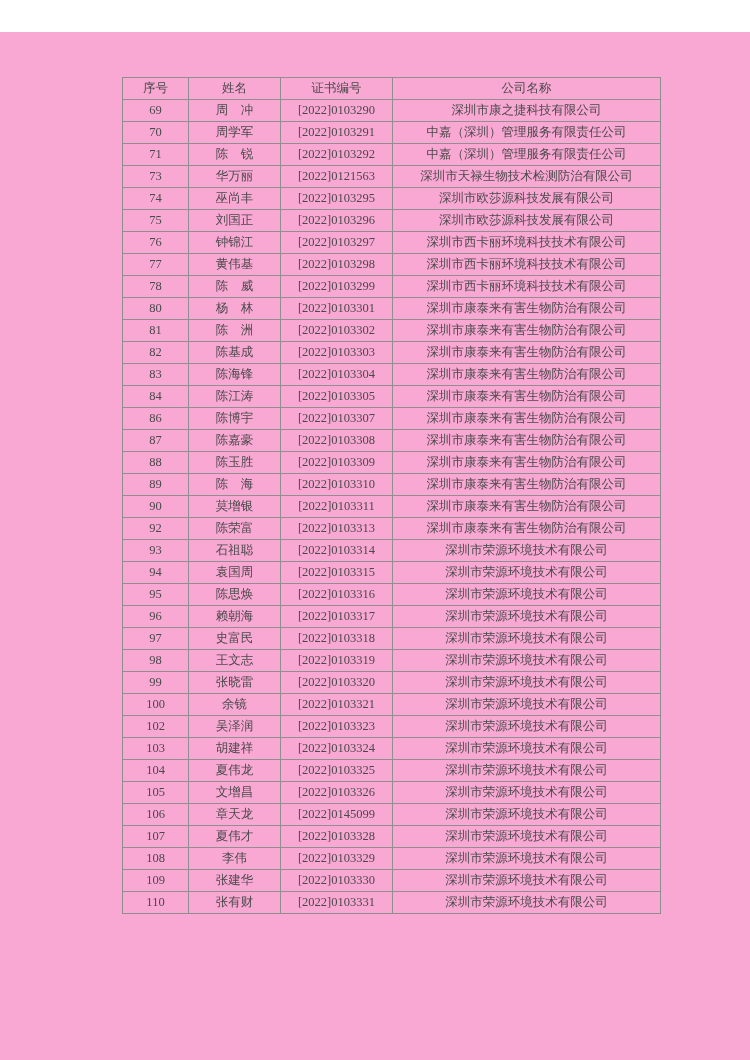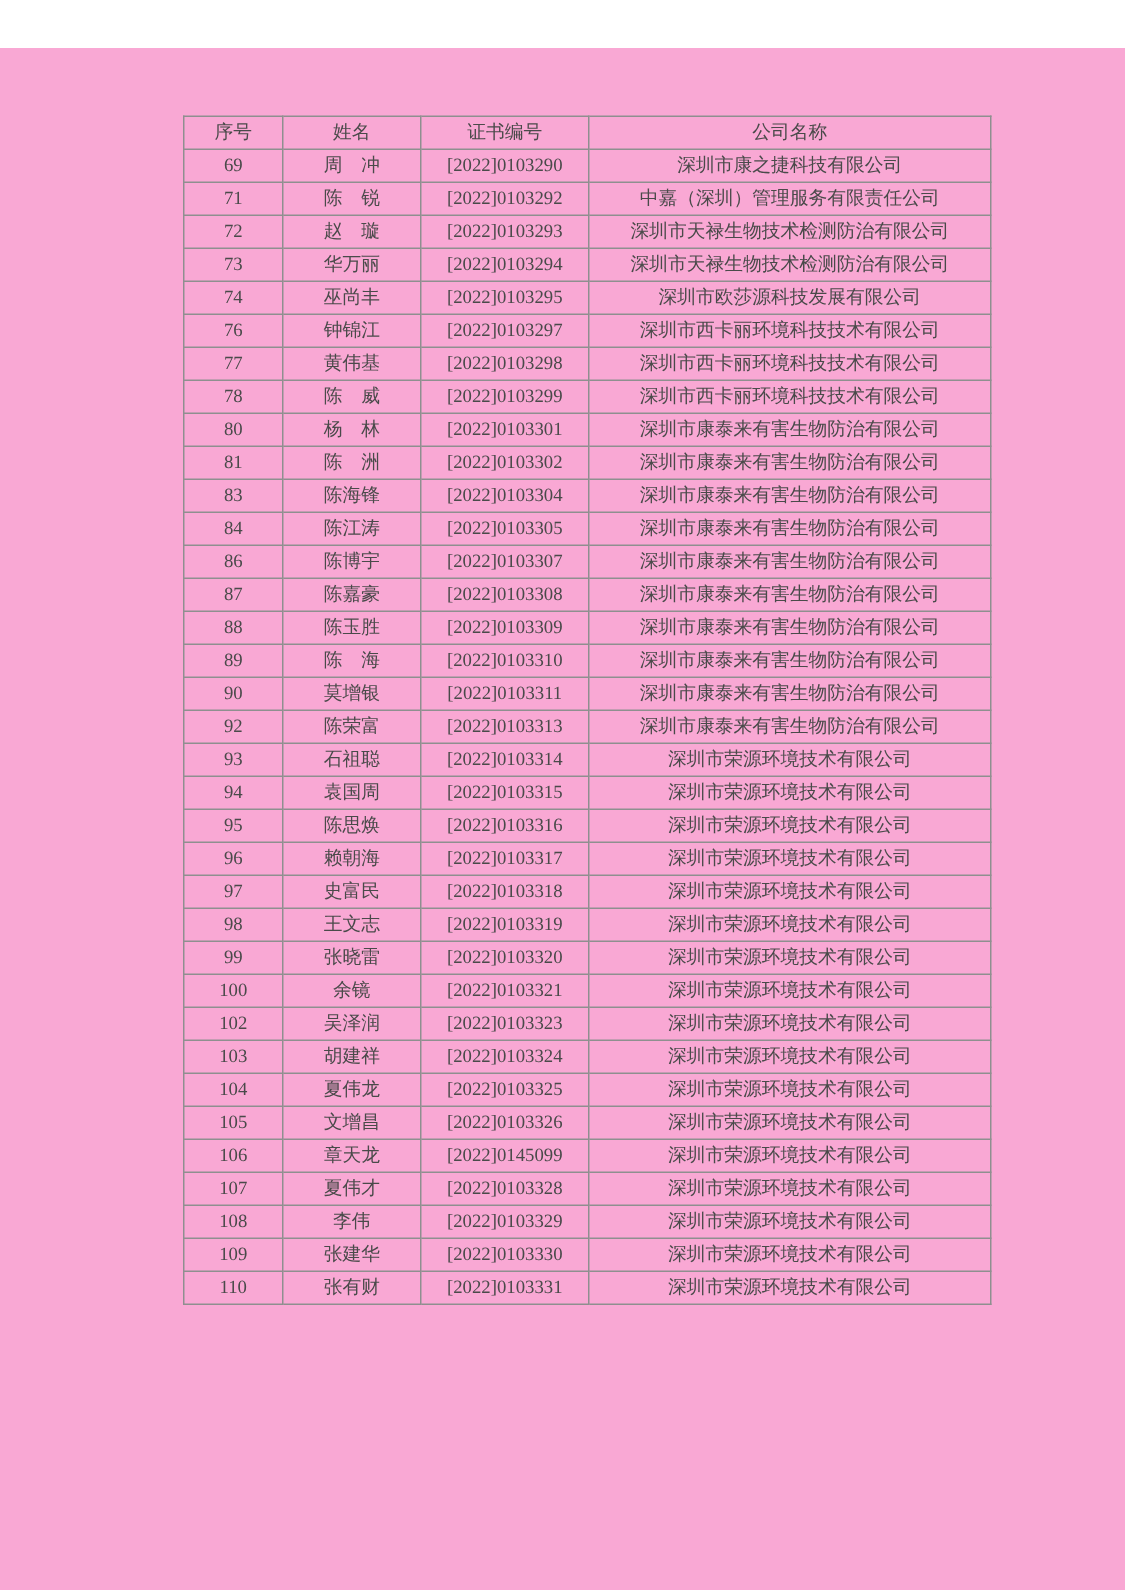--- a/index.html
+++ b/index.html
@@ -68,44 +68,50 @@
         </tr>
       </thead>
       <tbody>
           <tr>
             <td>69</td>
             <td>周　冲</td>
             <td>[2022]0103290</td>
             <td>深圳市康之捷科技有限公司</td>
           </tr>
           <tr>
+            <td>70</td>
+            <td>周学军</td>
+            <td>[2022]0103291</td>
+            <td>中嘉（深圳）管理服务有限责任公司</td>
+          </tr>
+          <tr>
             <td>71</td>
             <td>陈　锐</td>
             <td>[2022]0103292</td>
             <td>中嘉（深圳）管理服务有限责任公司</td>
           </tr>
           <tr>
-            <td>72</td>
-            <td>赵　璇</td>
-            <td>[2022]0103293</td>
-            <td>深圳市天禄生物技术检测防治有限公司</td>
-          </tr>
-          <tr>
             <td>73</td>
             <td>华万丽</td>
-            <td>[2022]0103294</td>
+            <td>[2022]0121563</td>
             <td>深圳市天禄生物技术检测防治有限公司</td>
           </tr>
           <tr>
             <td>74</td>
             <td>巫尚丰</td>
             <td>[2022]0103295</td>
             <td>深圳市欧莎源科技发展有限公司</td>
           </tr>
           <tr>
+            <td>75</td>
+            <td>刘国正</td>
+            <td>[2022]0103296</td>
+            <td>深圳市欧莎源科技发展有限公司</td>
+          </tr>
+          <tr>
             <td>76</td>
             <td>钟锦江</td>
             <td>[2022]0103297</td>
             <td>深圳市西卡丽环境科技技术有限公司</td>
           </tr>
           <tr>
             <td>77</td>
             <td>黄伟基</td>
             <td>[2022]0103298</td>
             <td>深圳市西卡丽环境科技技术有限公司</td>
@@ -119,20 +125,26 @@
           <tr>
             <td>80</td>
             <td>杨　林</td>
             <td>[2022]0103301</td>
             <td>深圳市康泰来有害生物防治有限公司</td>
           </tr>
           <tr>
             <td>81</td>
             <td>陈　洲</td>
             <td>[2022]0103302</td>
+            <td>深圳市康泰来有害生物防治有限公司</td>
+          </tr>
+          <tr>
+            <td>82</td>
+            <td>陈基成</td>
+            <td>[2022]0103303</td>
             <td>深圳市康泰来有害生物防治有限公司</td>
           </tr>
           <tr>
             <td>83</td>
             <td>陈海锋</td>
             <td>[2022]0103304</td>
             <td>深圳市康泰来有害生物防治有限公司</td>
           </tr>
           <tr>
             <td>84</td>

